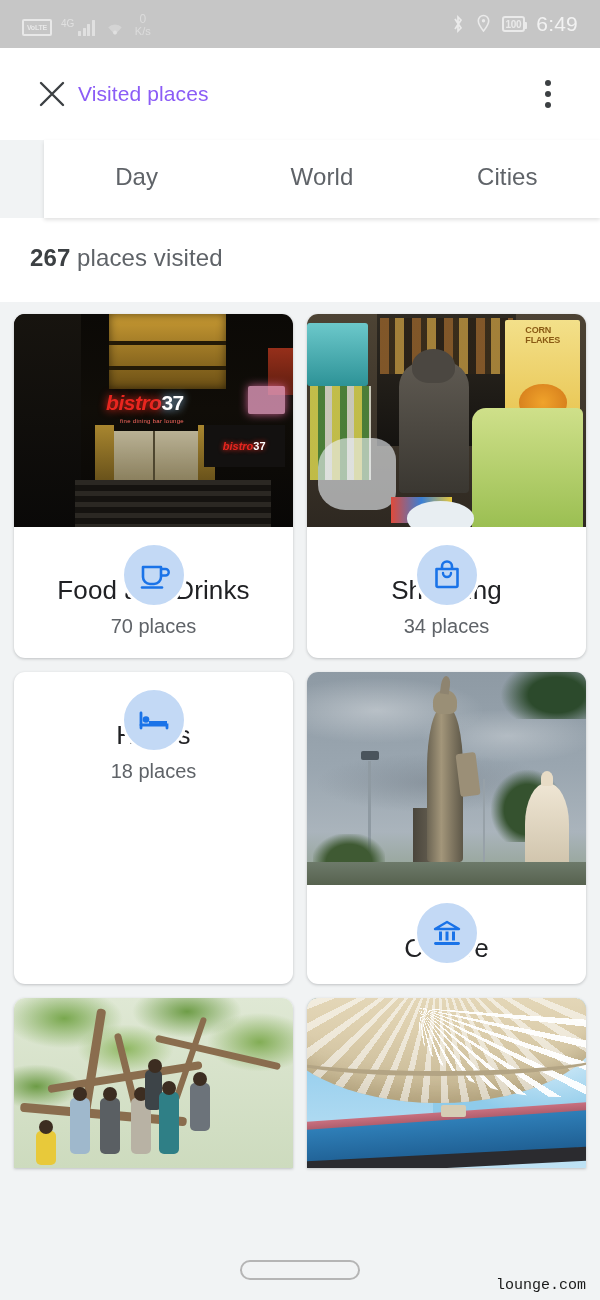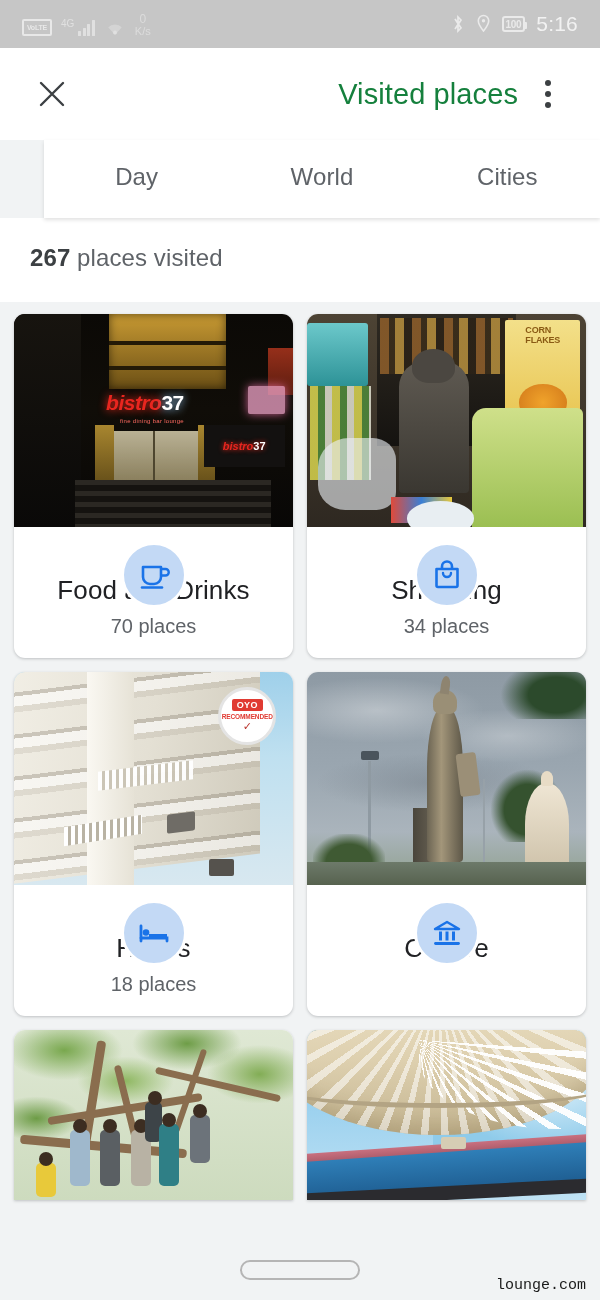--- a/index.html
+++ b/index.html
@@ -47,21 +47,21 @@
   
   .appbar{
     height:92px; background:#fff; display:flex; align-items:center;
     padding:0 26px; position:relative;
   }
   .icon-btn{
     width:52px;height:52px; display:flex; align-items:center; justify-content:center;
     border-radius:50%; cursor:pointer; flex:none;
   }
   .page-title{
-    flex:1; text-align:right; font-size:29px; color:#15803d; letter-spacing:.1px;
+    flex:1; text-align:left; font-size:21px; color:#8b5cf6; letter-spacing:.1px;
     font-weight:400; padding-right:4px;
   }
   .dots{ display:flex; flex-direction:column; gap:5px; align-items:center;}
   .dots span{ width:6px;height:6px;border-radius:50%;background:#3c4043;display:block;}
 
   
   .tabs{
     height:78px; background:#fff; display:flex; align-items:stretch;
     box-shadow:0 2px 4px rgba(0,0,0,.12);
     position:relative; z-index:3;margin-left:44px;
@@ -414,21 +414,21 @@
     <svg width="14" height="20" viewBox="0 0 14 20">
       <path d="M4 5 L10 14 L7 17 V3 L10 6 L4 15" stroke="#eaeaea" stroke-width="1.7" fill="none"></path>
     </svg>
     <svg width="15" height="20" viewBox="0 0 15 20">
       <path d="M7.5 1.5 A5.2 5.2 0 0 1 12.7 6.7 C12.7 10.5 7.5 17 7.5 17 S2.3 10.5 2.3 6.7 A5.2 5.2 0 0 1 7.5 1.5 Z" stroke="#eaeaea" stroke-width="1.6" fill="none"></path>
       <circle cx="7.5" cy="6.8" r="1.7" fill="#eaeaea"></circle>
     </svg>
     <div class="batt">
       <span>100</span>
     </div>
-    <div class="clock">5:16</div>
+    <div class="clock">6:49</div>
   </div>
 </div>
 
 <div class="appbar">
   <div class="icon-btn">
     <svg width="30" height="30" viewBox="0 0 30 30">
       <path d="M4 4 L26 26 M26 4 L4 26" stroke="#3c4043" stroke-width="2.4" stroke-linecap="round"></path>
     </svg>
   </div>
   <div class="page-title">Visited places</div>
@@ -506,35 +506,20 @@
             <path d="M12 11 V8.5 A5 5 0 0 1 22 8.5 V11" stroke="#1a73e8" stroke-width="2.6" fill="none"></path>
             <path d="M13 15 A4 4 0 0 0 21 15" stroke="#1a73e8" stroke-width="2.4" fill="none" stroke-linecap="round"></path>
           </svg>
         </div>
         <div class="card-title">Shopping</div>
         <div class="card-sub">34 places</div>
       </div>
     </div>
 
     <div class="card">
-      <div class="photo">
-        <div class="ph hotel">
-          <div class="bldg"></div>
-          <div class="col"></div>
-          <div class="rail"></div>
-          <div class="rail2"></div>
-          <div class="ac"></div>
-          <div class="ac2"></div>
-          <div class="oyo">
-            <div class="o1">OYO</div>
-            <div class="o2">RECOMMENDED</div>
-            <div class="o3">✓</div>
-          </div>
-        </div>
-      </div>
       <div class="card-body">
         <div class="badge">
           <svg width="34" height="34" viewBox="0 0 34 34">
             <path d="M4 10 V25" stroke="#1a73e8" stroke-width="2.8" stroke-linecap="round"></path>
             <path d="M4 22 H30 V25" stroke="#1a73e8" stroke-width="2.8" fill="none" stroke-linecap="round"></path>
             <path d="M12 18 H30 A0 0 0 0 1 30 18 V22 H12 Z" fill="#1a73e8"></path>
             <circle cx="9" cy="16.5" r="3.3" fill="#1a73e8"></circle>
           </svg>
         </div>
         <div class="card-title">Hotels</div>

